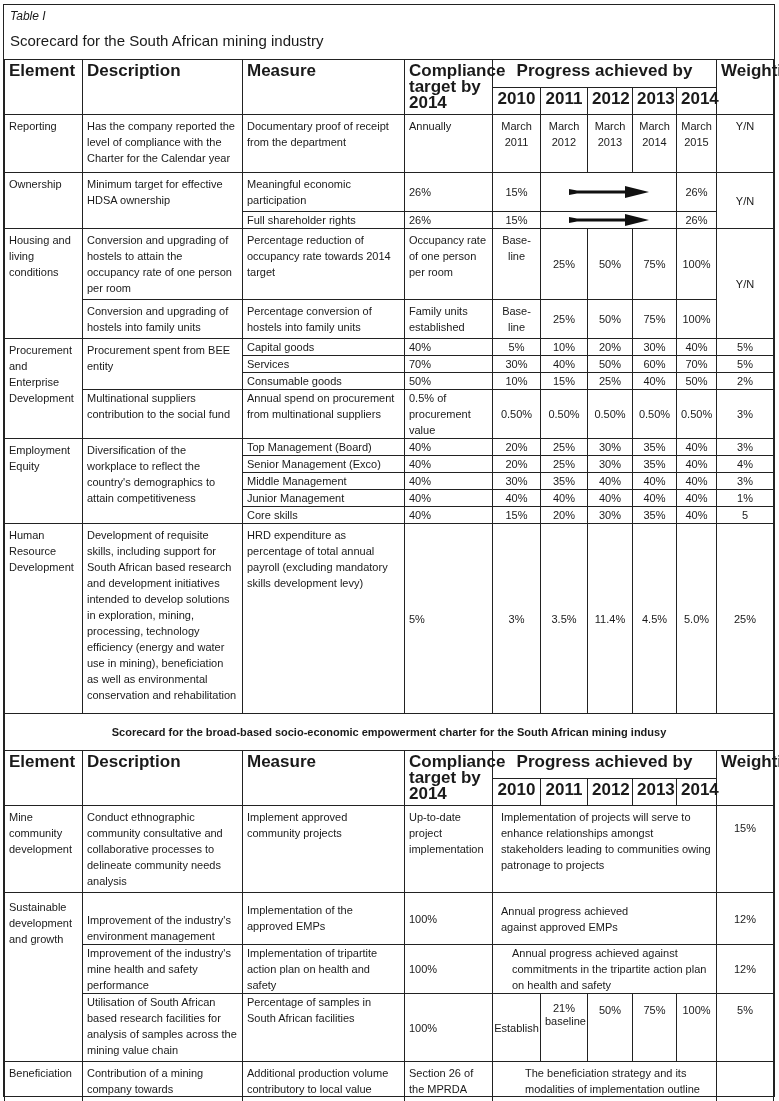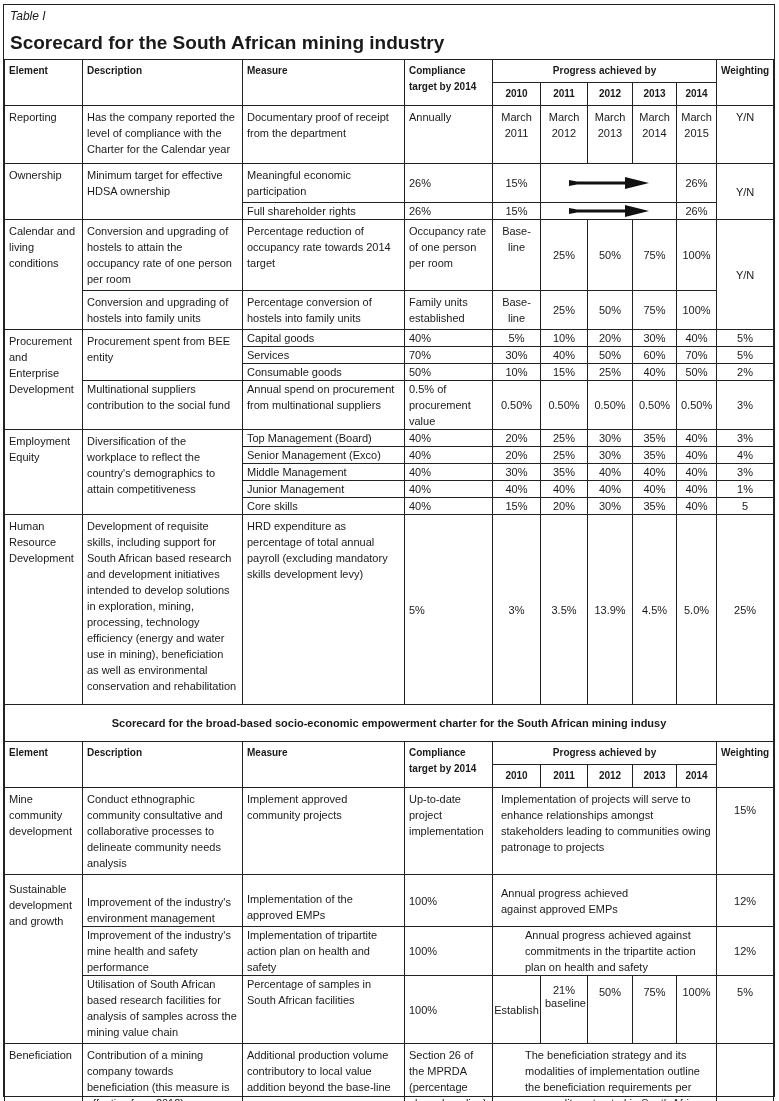--- a/index.html
+++ b/index.html
@@ -1,22 +1,22 @@
 <!DOCTYPE html>
 <html><head>
 <meta charset="utf-8">
 <style>
   html, body { margin:0; padding:0; background:#fff; }
   body { width:779px; height:1101px; position:relative; font-family:"Liberation Sans", sans-serif; color:#1a1a1a; font-size:11px; }
   .frame { position:absolute; left:3px; top:4px; width:772px; height:1093px; border:1.5px solid #222; box-sizing:border-box; }
   .caption { position:absolute; left:10px; top:9px; font-style:italic; font-size:12px; }
-  .title { position:absolute; left:10px; top:32px; font-weight:bold; font-size:19px; }
+  .title { position:absolute; left:10px; top:32px; font-weight:normal; font-size:15px; }
   table { border-collapse:collapse; position:absolute; left:4px; width:769px; table-layout:fixed; }
   td { border:1px solid #222; padding:3px 4px; vertical-align:top; line-height:16px; font-size:11px; }
-  .hdr td { font-weight:bold; font-size:10px; }
+  .hdr td { font-weight:bold; font-size:17px; }
   .c { text-align:center; }
   .m { vertical-align:middle; }
   .tight td { padding-top:0; padding-bottom:0; }
   .arrow { display:block; margin:0 auto; }
   .subtitle { text-align:center; font-weight:bold; padding:10px 4px;margin-top:16px; }
 </style>
 </head>
 <body>
 
 <div class="frame"></div>
@@ -86,21 +86,21 @@
     <td class="c">15%</td>
     <td colspan="3" class="m">
       <svg class="arrow" width="80" height="12" viewBox="0 0 80 12">
             <polygon points="0,3 8,4.5 56,4.5 56,0 80,6 56,12 56,7.5 8,7.5 0,9" fill="#111"></polygon>
           </svg>
     </td>
     <td class="c">26%</td>
   </tr>
 
   <tr>
-    <td rowspan="2">Calendar and living conditions</td>
+    <td rowspan="2">Housing and living conditions</td>
     <td>Conversion and upgrading of hostels to attain the occupancy rate of one person per room</td>
     <td>Percentage reduction of occupancy rate towards 2014 target</td>
     <td>Occupancy rate of one person per room</td>
     <td class="c">Base-line</td>
     <td class="c m">25%</td>
     <td class="c m">50%</td>
     <td class="c m">75%</td>
     <td class="c m">100%</td>
     <td rowspan="2" class="c m">Y/N</td>
   </tr>
@@ -212,21 +212,21 @@
     <td class="c">5</td>
   </tr>
 
   <tr style="height:190px">
     <td>Human Resource Development</td>
     <td>Development of requisite skills, including support for South African based research and development initiatives intended to develop solutions in exploration, mining, processing, technology efficiency (energy and water use in mining), beneficiation as well as environmental conservation and rehabilitation</td>
     <td>HRD expenditure as percentage of total annual payroll (excluding mandatory skills development levy)</td>
     <td class="m">5%</td>
     <td class="c m">3%</td>
     <td class="c m">3.5%</td>
-    <td class="c m">13.9%</td>
+    <td class="c m">11.4%</td>
     <td class="c m">4.5%</td>
     <td class="c m">5.0%</td>
     <td class="c m">25%</td>
   </tr>
 
   <tr>
     <td colspan="10" class="subtitle">Scorecard for the broad-based socio-economic empowerment charter for the South African mining indusy</td>
   </tr>
 
   <tr class="hdr">
@@ -250,30 +250,30 @@
     <td>Conduct ethnographic community consultative and collaborative processes to delineate community needs analysis</td>
     <td>Implement approved community projects</td>
     <td>Up-to-date project implementation</td>
     <td colspan="5" style="padding-left:8px">Implementation of projects will serve to enhance relationships amongst stakeholders leading to communities owing patronage to projects</td>
     <td class="c" style="padding-top:14px">15%</td>
   </tr>
 
   <tr class="tight">
     <td rowspan="3" style="padding-top:6px">Sustainable development and growth</td>
     <td style="padding-top:19px">Improvement of the industry's environment management</td>
-    <td style="padding-top:16px">Implementation of the approved EMPs</td>
+    <td style="padding-top:9px">Implementation of the approved EMPs</td>
     <td class="m">100%</td>
     <td colspan="5" class="m" style="padding-left:8px; padding-right:60px">Annual progress achieved against approved EMPs</td>
     <td class="c m">12%</td>
   </tr>
   <tr class="tight">
     <td>Improvement of the industry's mine health and safety performance</td>
     <td>Implementation of tripartite action plan on health and safety</td>
     <td class="m">100%</td>
-    <td colspan="5" class="m" style="padding-left:32px">Annual progress achieved against commitments in the tripartite action plan on health and safety</td>
+    <td colspan="5" class="m" style="padding-left:19px">Annual progress achieved against commitments in the tripartite action plan on health and safety</td>
     <td class="c m">12%</td>
   </tr>
   <tr style="height:60px">
     <td style="padding-top:0">Utilisation of South African based research facilities for analysis of samples across the mining value chain</td>
     <td style="padding-top:0">Percentage of samples in South African facilities</td>
     <td class="m">100%</td>
     <td class="c m" style="padding:0">Establish</td>
     <td class="c" style="line-height:13px; padding-top:8px">21% baseline</td>
     <td class="c" style="padding-top:8px">50%</td>
     <td class="c" style="padding-top:8px">75%</td>

